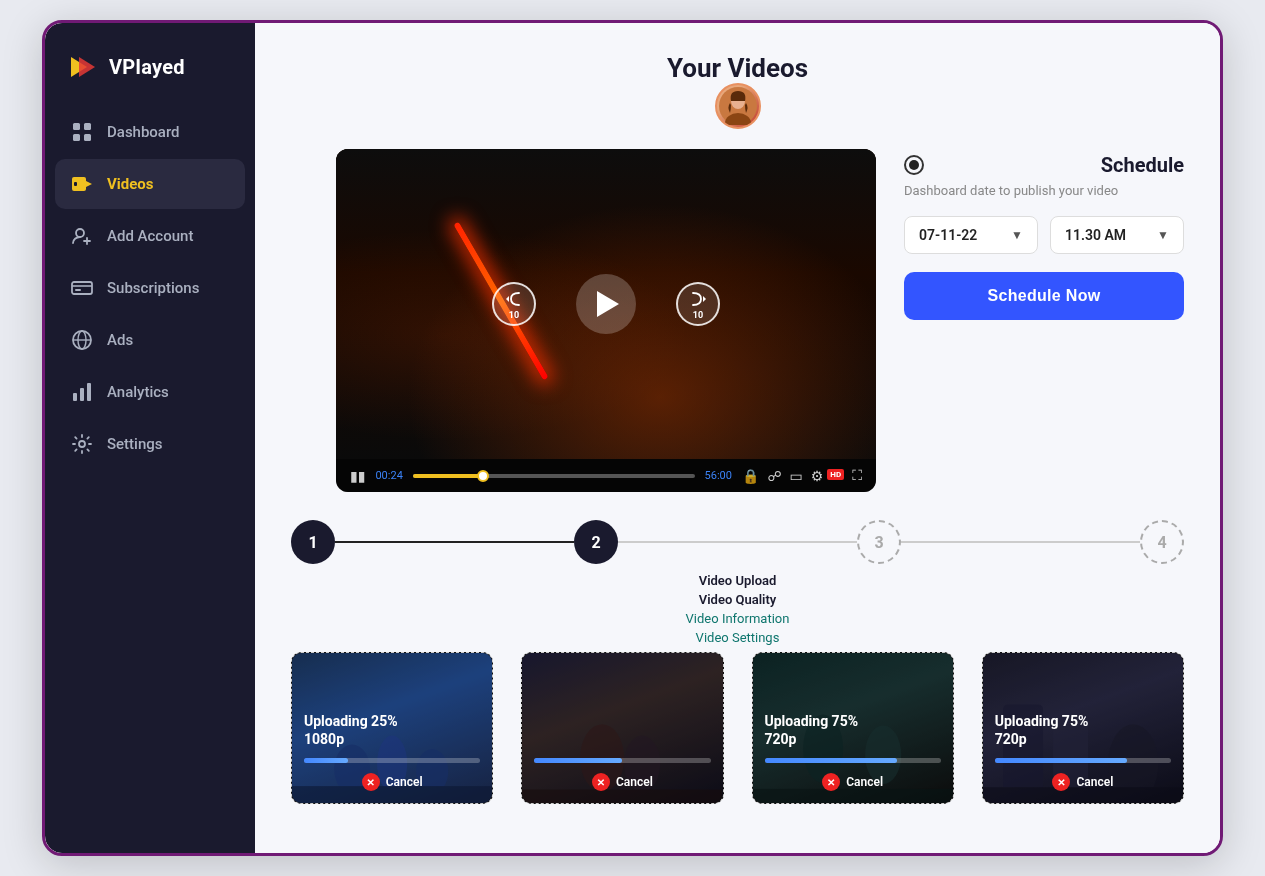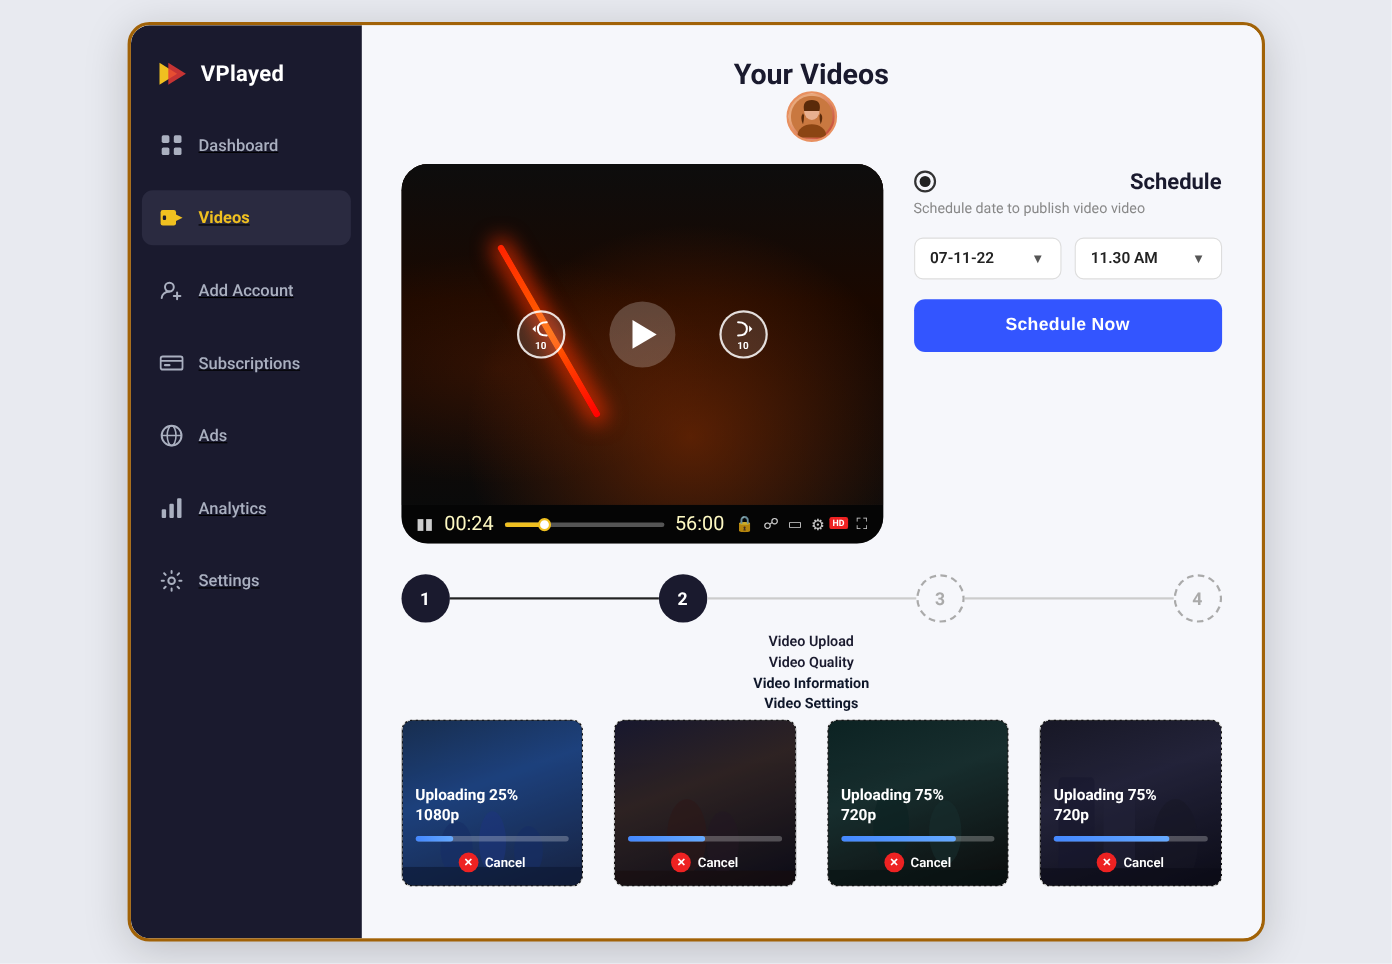--- a/index.html
+++ b/index.html
@@ -6,25 +6,25 @@
     body {
       font-family: -apple-system, BlinkMacSystemFont, 'Segoe UI', Roboto, sans-serif;
       background: #e8eaf0;
       display: flex;
       align-items: center;
       justify-content: center;
       min-height: 100vh;
       padding: 20px;
     }
     .app-container {
-      width: 1034px;
+      width: 1181px;
       height: 836px;
       background: #fff;
       border-radius: 20px;
-      border: 3px solid #a16207;
+      border: 3px solid #701a75;
       display: flex;
       overflow: hidden;
       box-shadow: 0 8px 40px rgba(0,0,0,0.18);
     }
     
     .sidebar {
       width: 210px;
       min-width: 210px;
       background: #1a1a2e;
       display: flex;
@@ -44,24 +44,23 @@
     }
     .logo-text {
       color: #fff;
       font-size: 20px;
       font-weight: 700;
       letter-spacing: 0.3px;
     }
     .sidebar-nav {
       display: flex;
       flex-direction: column;
-      gap: 16px;
+      gap: 2px;
       padding: 0 10px;
       flex: 1;
-      text-decoration: underline;
     }
     .nav-item {
       display: flex;
       align-items: center;
       gap: 14px;
       padding: 14px 16px;
       border-radius: 10px;
       cursor: pointer;
       color: #aab0c0;
       font-size: 15px;
@@ -121,23 +120,24 @@
     .video-schedule-row {
       display: flex;
       gap: 28px;
       align-items: flex-start;
       margin-bottom: 28px;
     }
     .video-player-wrap {
       flex: 1;
       position: relative;
       background: #111;
-      border-radius: 24px;
+      border-radius: 12px;
       overflow: hidden;
       min-width: 0;
+      margin-left: 45px;
     }
     .video-bg {
       width: 100%;
       height: 310px;
       background: linear-gradient(160deg, #1a0a00 0%, #3a1500 20%, #0a0a0a 60%, #1a1a1a 100%);
       position: relative;
       display: flex;
       align-items: center;
       justify-content: center;
       overflow: hidden;
@@ -209,22 +209,22 @@
       margin-left: 4px;
     }
     .video-bottom-bar {
       background: rgba(0,0,0,0.65);
       padding: 7px 14px;
       display: flex;
       align-items: center;
       gap: 10px;
     }
     .time-label {
-      color: #fef9c3;
-      font-size: 18px;
+      color: #3b82f6;
+      font-size: 11px;
       white-space: nowrap;
     }
     .progress-track {
       flex: 1;
       height: 4px;
       background: #555;
       border-radius: 2px;
       position: relative;
       cursor: pointer;
     }
@@ -358,21 +358,21 @@
       border: 2px dashed #aaa;
       color: #aaa;
       background: transparent;
     }
     .step-label {
       font-size: 13px;
       font-weight: 600;
       color: #1a1a2e;
       text-align: center;
     }
-    .step-label.dim { color: #0f172a; font-weight: 700; }
+    .step-label.dim { color: #0f766e; font-weight: 400; }
     
     .upload-cards {
       display: flex;
       gap: 28px;
     }
     .upload-card {
       flex: 1;
       border-radius: 10px;
       overflow: hidden;
       border: 1.5px dashed #ccc;
@@ -618,21 +618,21 @@
         </div>
       </div>
 
       <div class="schedule-panel">
         <div class="schedule-radio-row">
           <div class="radio-outer">
             <div class="radio-inner"></div>
           </div>
           <span class="schedule-title">Schedule</span>
         </div>
-        <p class="schedule-desc">Schedule date to publish video video</p>
+        <p class="schedule-desc">Dashboard date to publish your video</p>
         <div class="schedule-pickers">
           <div class="picker-select">
             <span>07-11-22</span>
             <span class="picker-arrow">▼</span>
           </div>
           <div class="picker-select">
             <span>11.30 AM</span>
             <span class="picker-arrow">▼</span>
           </div>
         </div>

